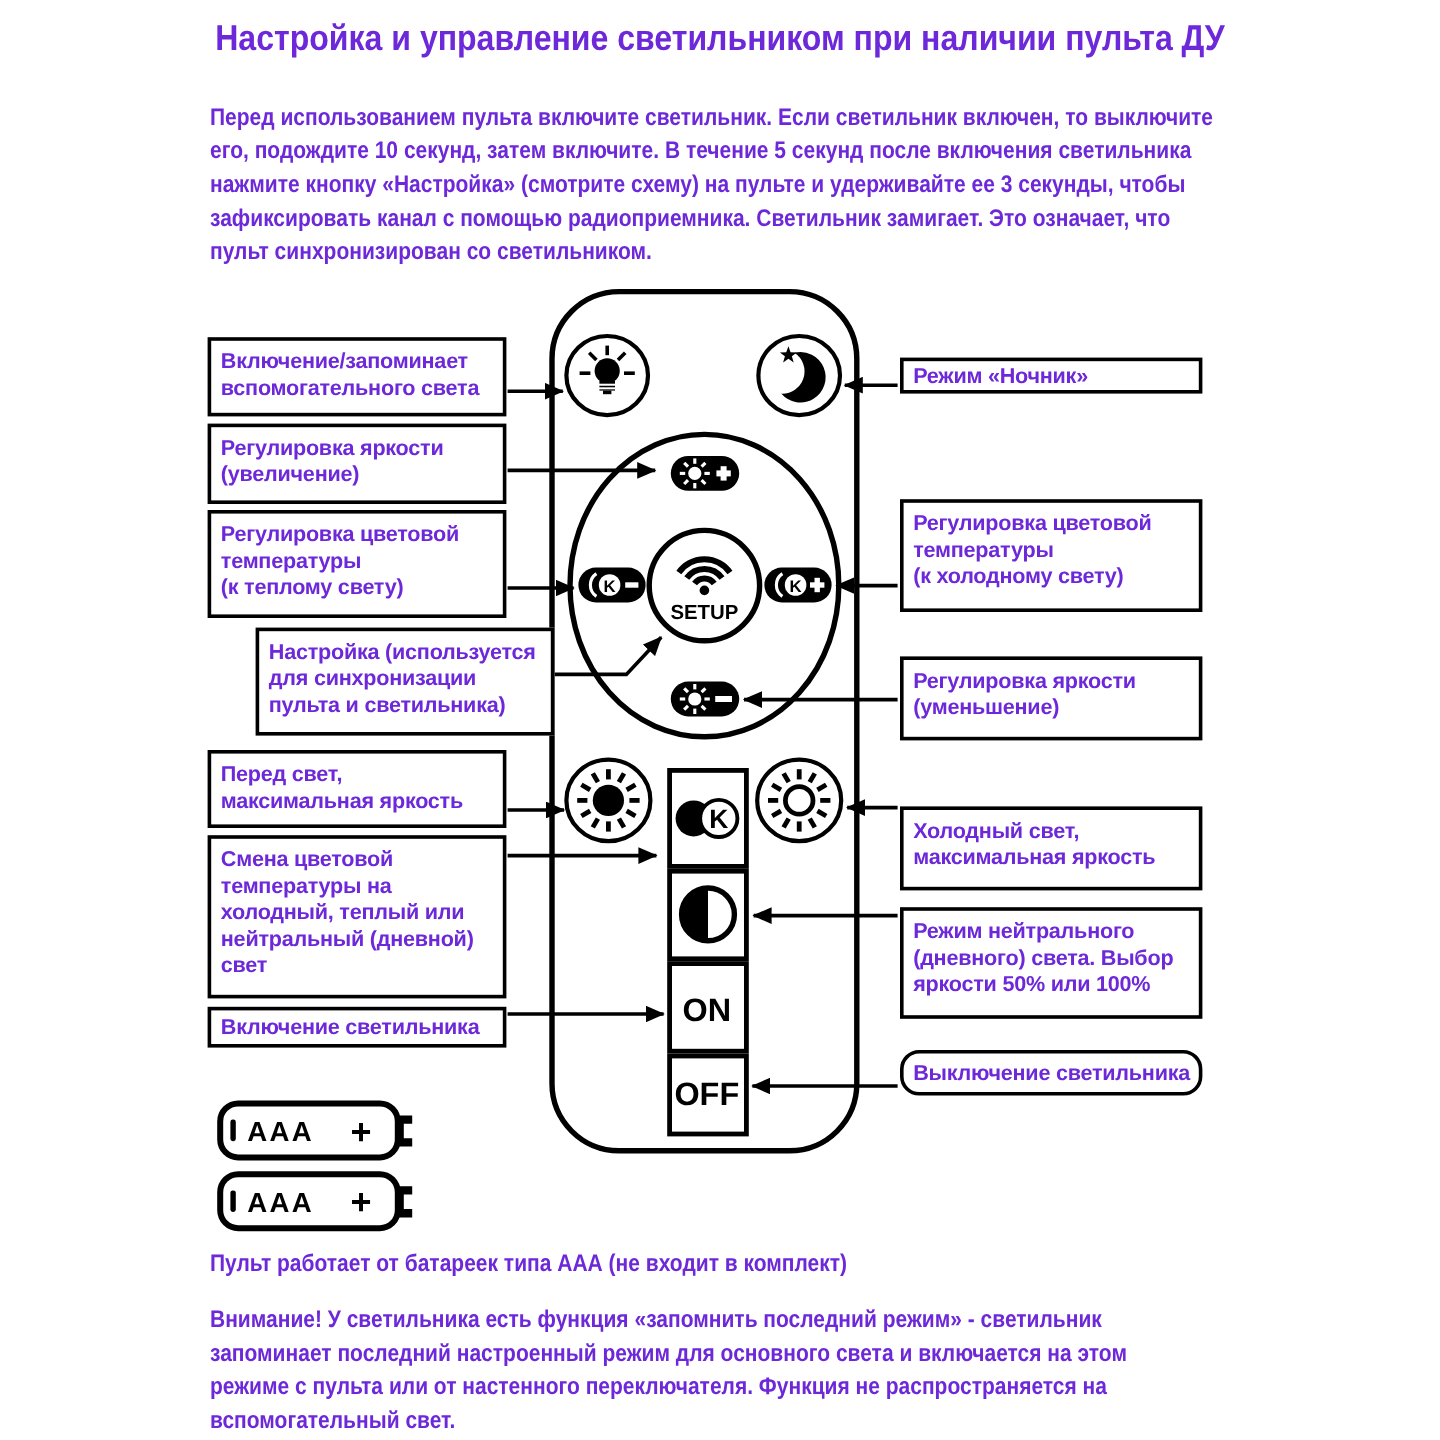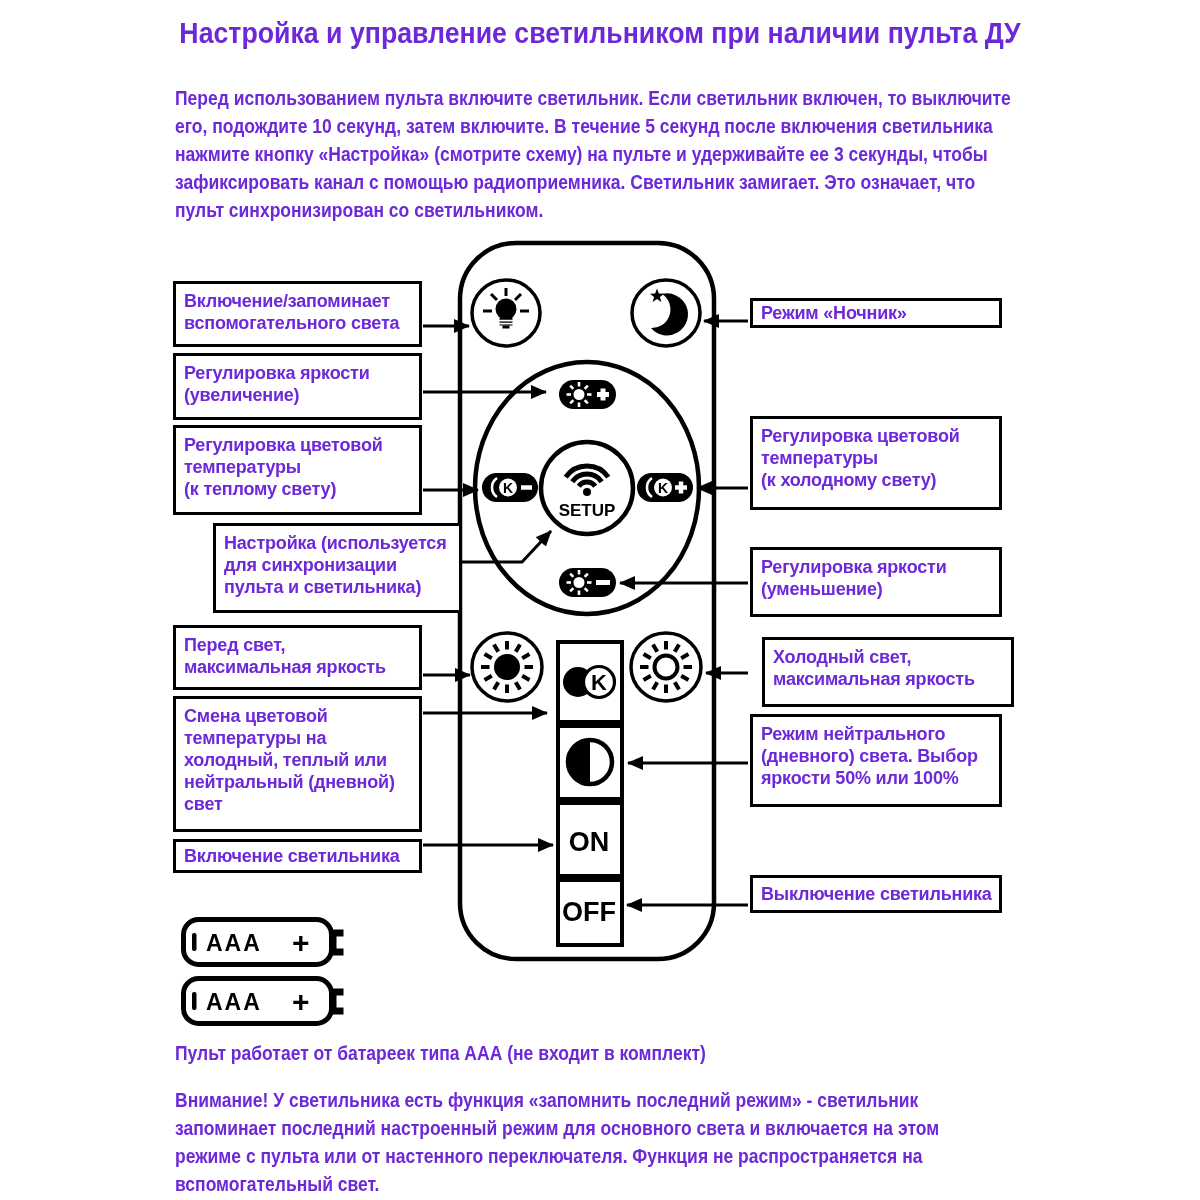--- a/index.html
+++ b/index.html
@@ -232,26 +232,26 @@
 холодный, теплый или
 нейтральный (дневной)
 свет</div>
 
   <div class="box box-sm bR" style="top:298px;height:30px;">Режим «Ночник»</div>
   <div class="box bR" style="top:416px;height:94px;">Регулировка цветовой
 температуры
 (к холодному свету)</div>
   <div class="box bR" style="top:547px;height:70px;">Регулировка яркости
 (уменьшение)</div>
-  <div class="box bR" style="top:637px;height:70px;margin-left:12px;">Холодный свет,
+  <div class="box bR" style="top:672px;height:70px;">Холодный свет,
 максимальная яркость</div>
-  <div class="box bR" style="top:714px;height:93px;">Режим нейтрального
+  <div class="box bR" style="top:756px;height:93px;">Режим нейтрального
 (дневного) света. Выбор
 яркости 50% или 100%</div>
-  <div class="box box-sm bR" style="top:875px;height:38px;">Выключение светильника</div>
+  <div class="box box-sm bR" style="top:875px;height:38px;border-radius:16px;">Выключение светильника</div>
 
   <div class="para battery-note">Пульт работает от батареек типа ААА (не входит в комплект)</div>
   <div class="para warning">Внимание! У светильника есть функция «запомнить последний режим» - светильник
 запоминает последний настроенный режим для основного света и включается на этом
 режиме с пульта или от настенного переключателя. Функция не распространяется на
 вспомогательный свет.</div>
 
 </div>
 
 </body></html>

